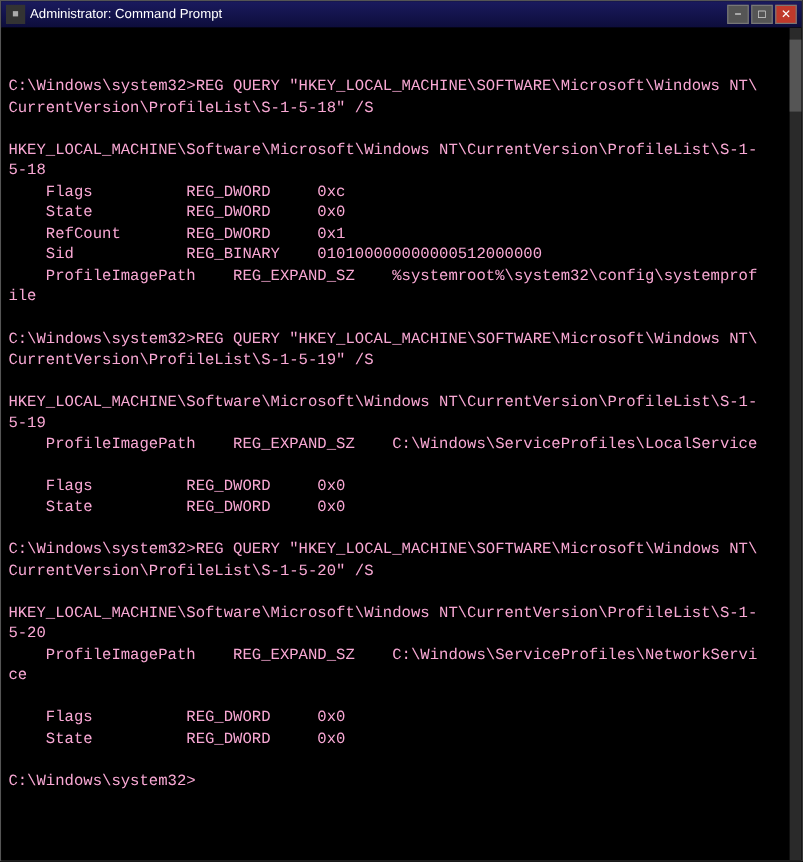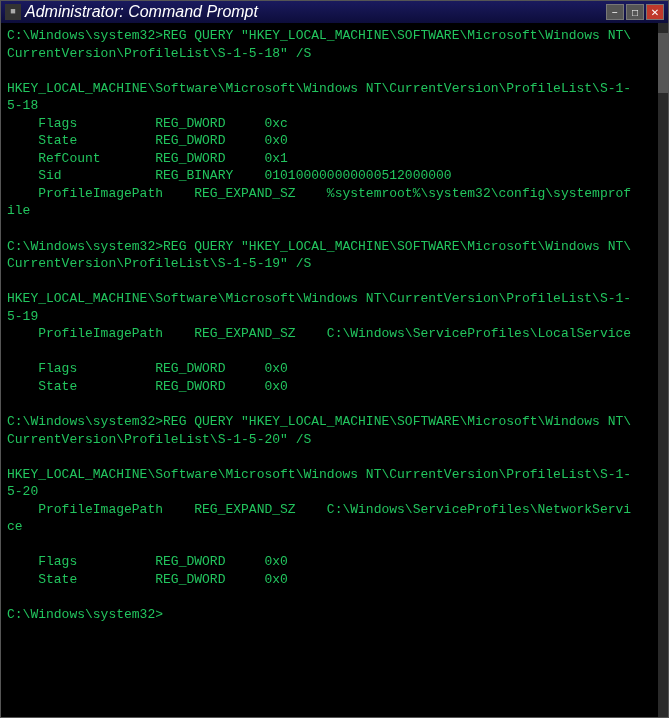--- a/index.html
+++ b/index.html
@@ -47,23 +47,22 @@
       height: 16px;
       background: #333;
       display: flex;
       align-items: center;
       justify-content: center;
       font-size: 10px;
     }
 
     .title-bar-text {
       color: #fff;
-      font-size: 16px;
+      font-size: 11px;
       font-family: 'Segoe UI', Arial, sans-serif;
-      font-style: italic;
     }
 
     .title-bar-buttons {
       display: flex;
       gap: 2px;
     }
 
     .tb-btn {
       width: 18px;
       height: 16px;
@@ -89,21 +88,22 @@
       padding: 4px 6px;
       overflow: hidden;
       position: relative;
     }
 
     .console-content {
       white-space: pre;
       font-family: 'Courier New', Courier, monospace;
       font-size: 13px;
       line-height: 1.35;
-      color: #22c55e;
+      color: #f9a8d4;
+      margin-top: 36px;
     }
 
     .scrollbar {
       position: absolute;
       right: 0;
       top: 0;
       width: 10px;
       height: 100%;
       background: #2a2a2a;
     }

